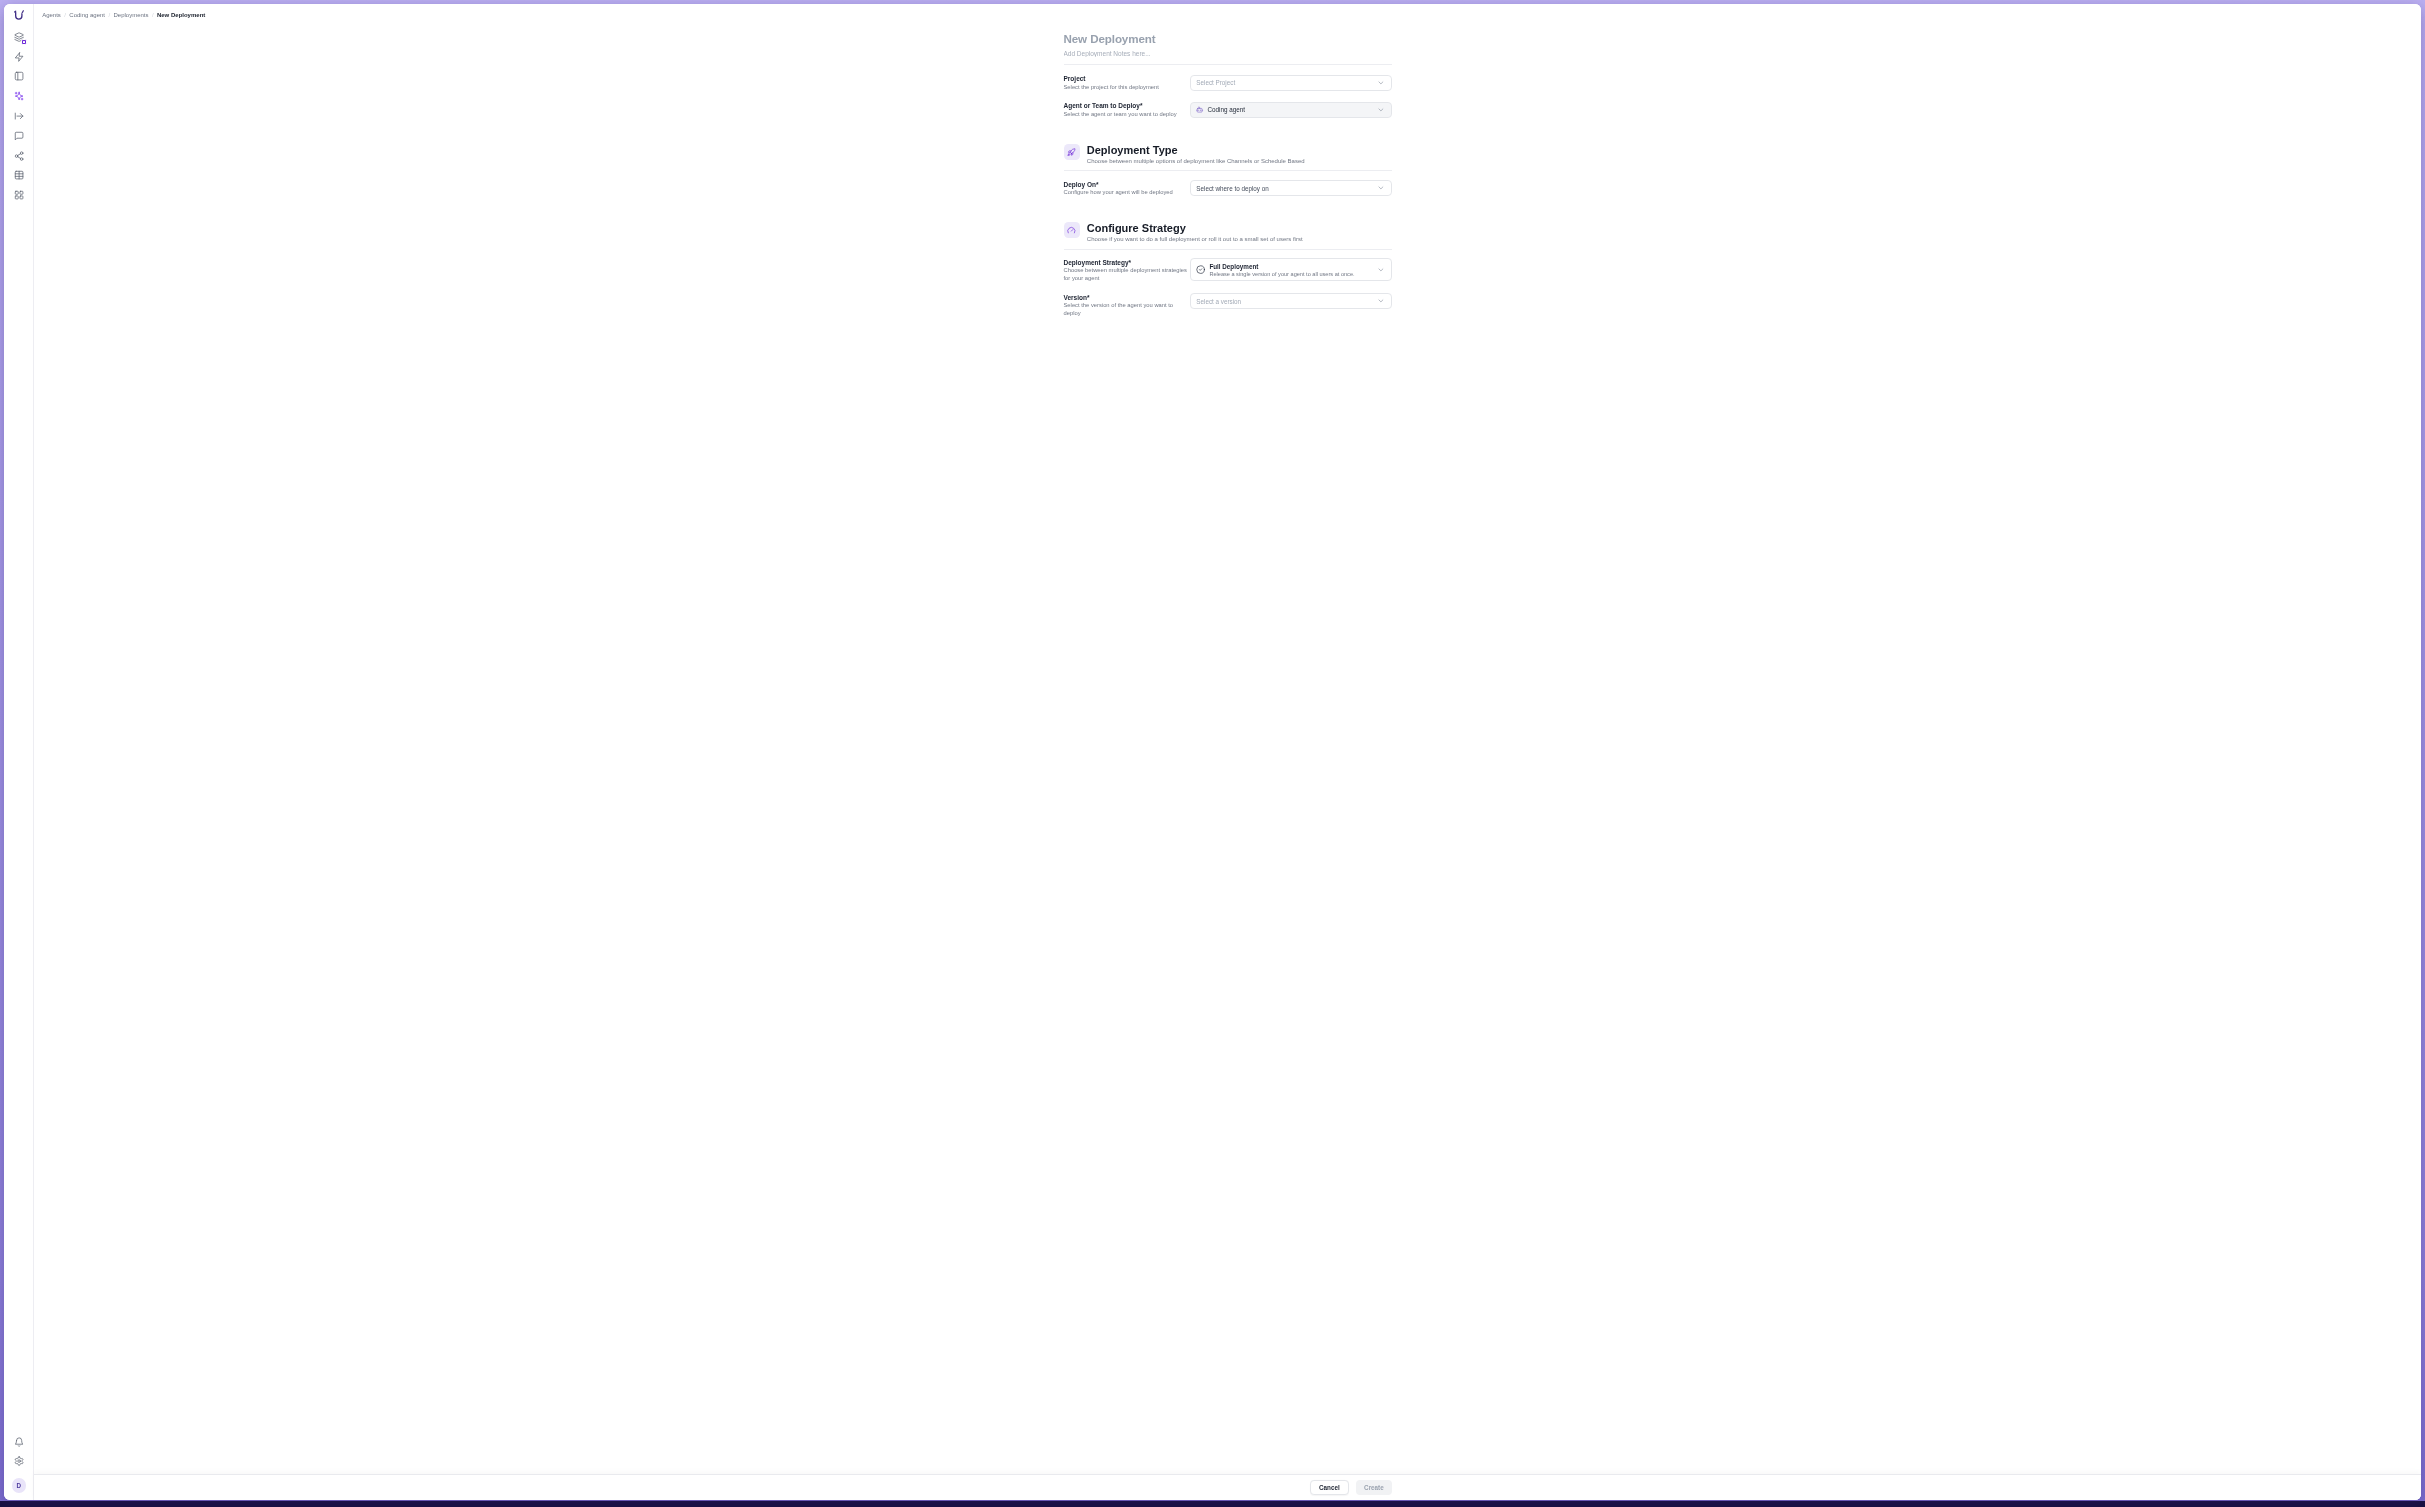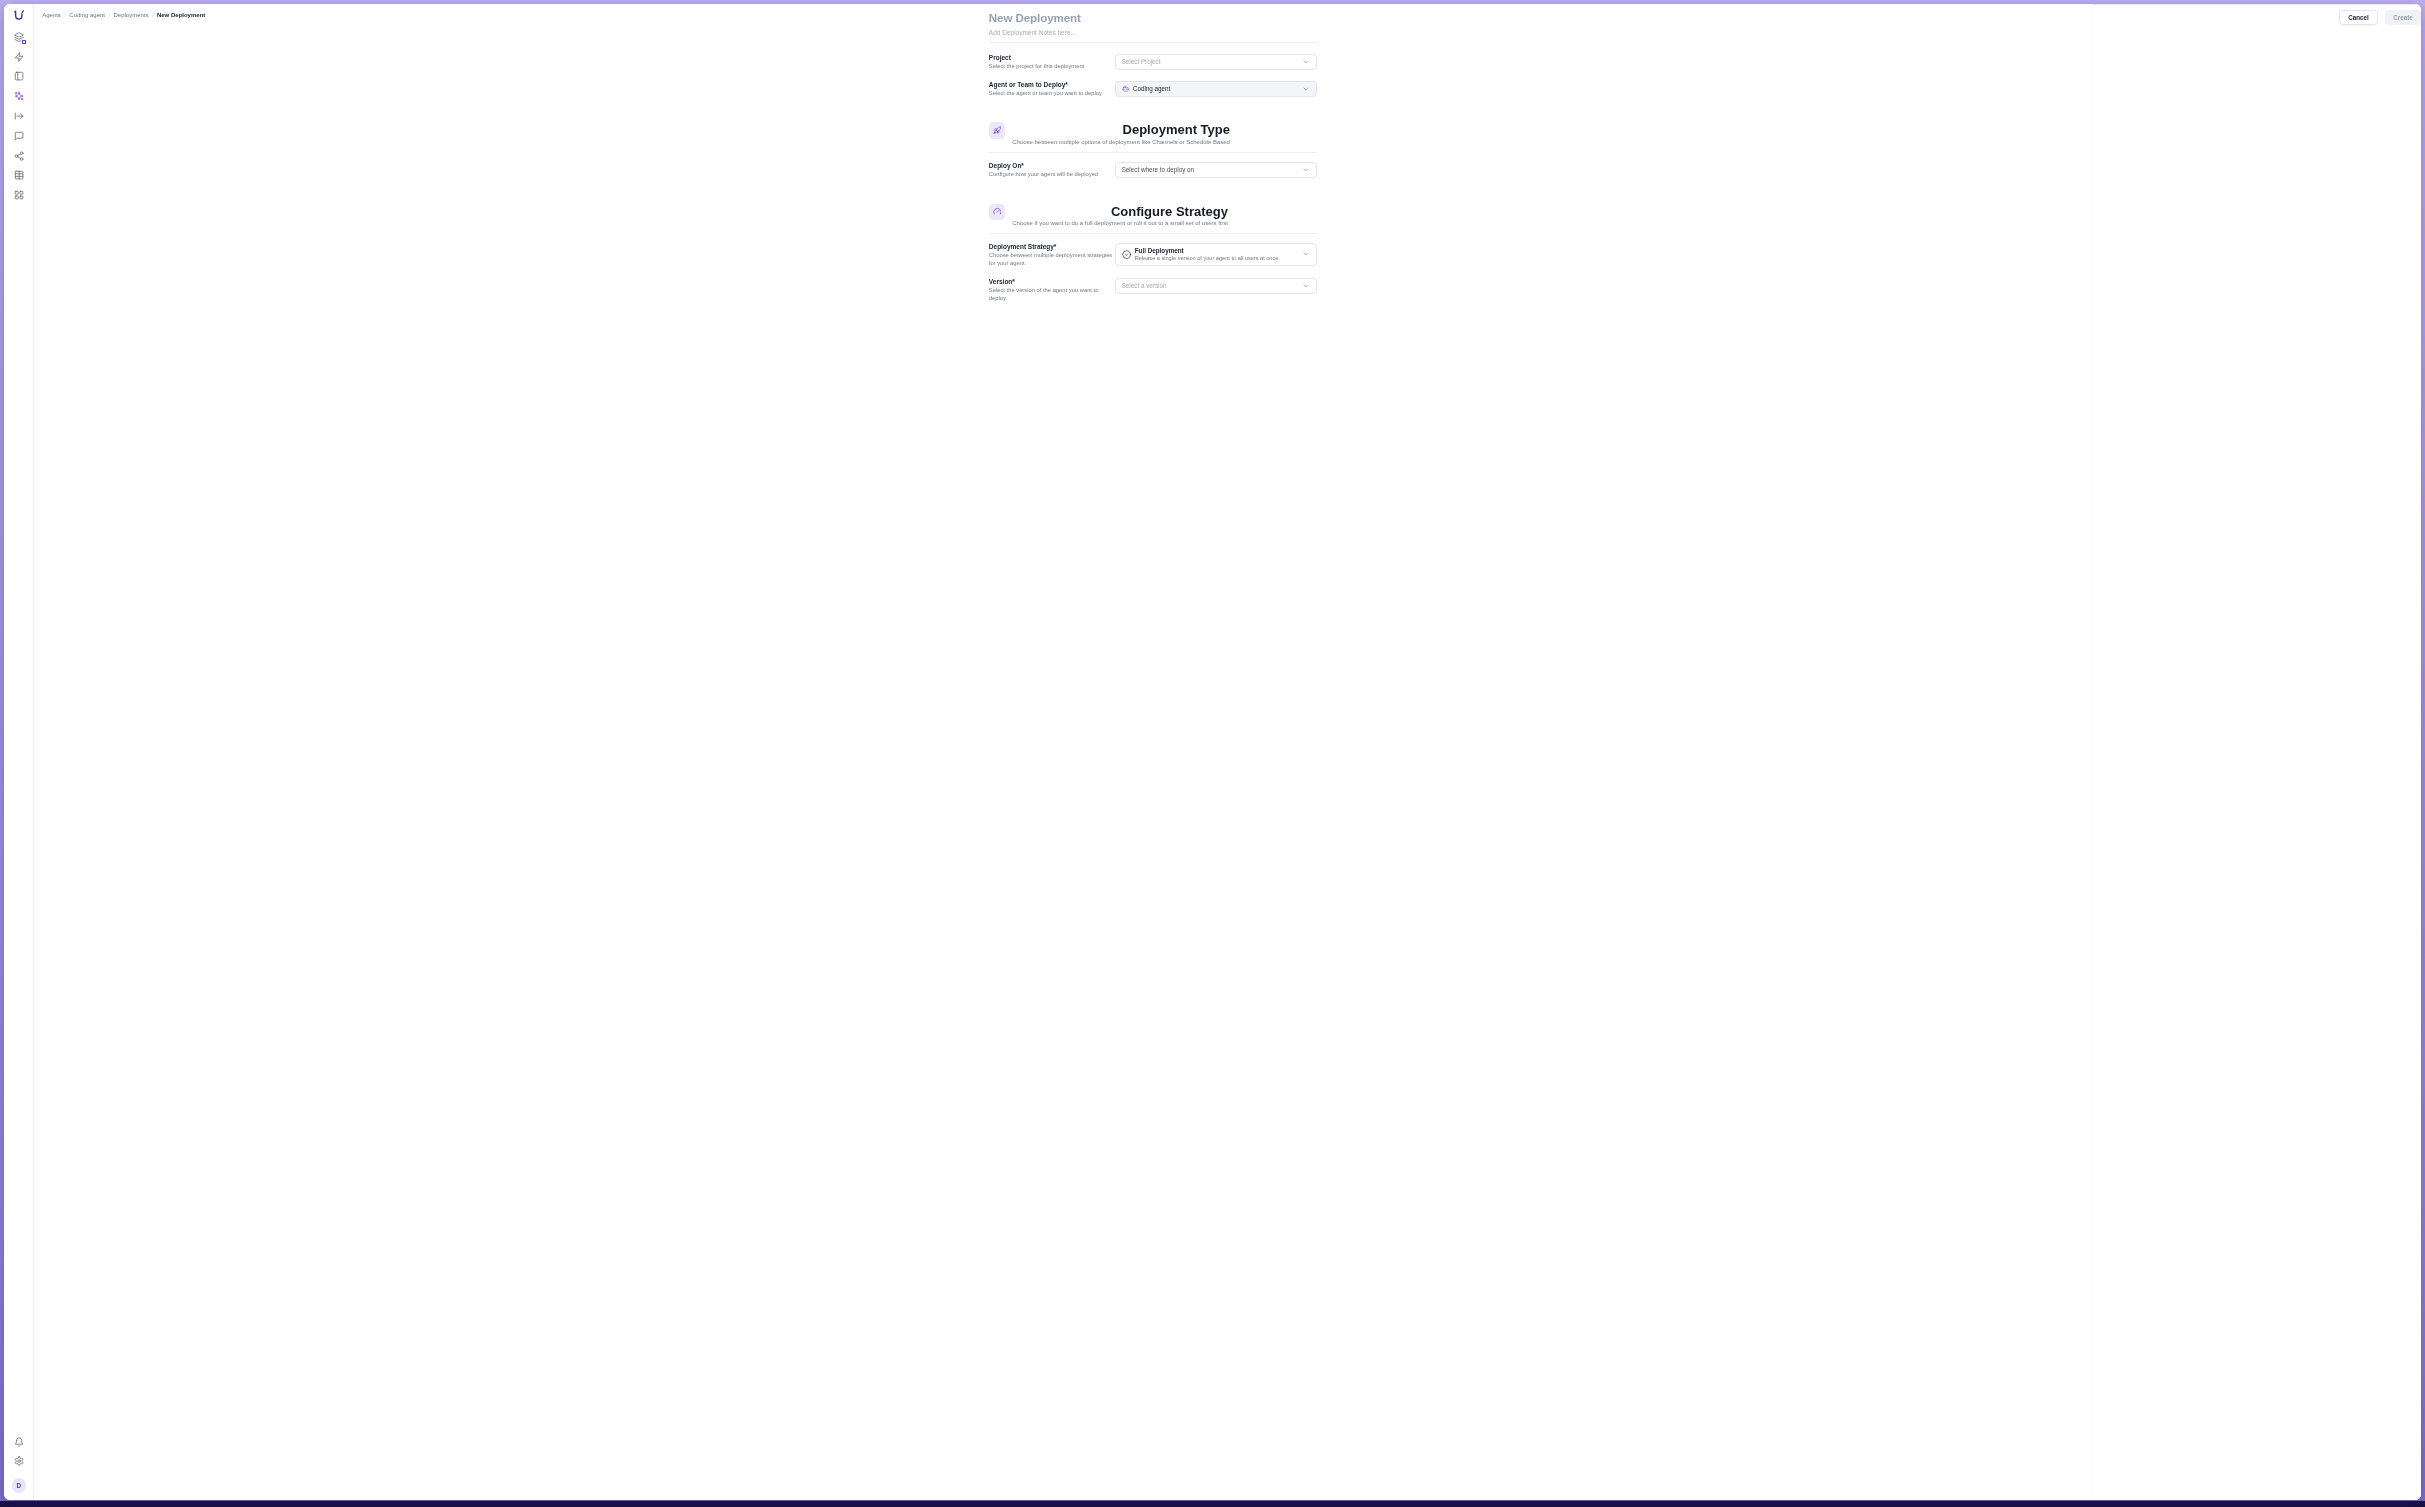--- a/index.html
+++ b/index.html
@@ -51,21 +51,21 @@
   .sidebar-bottom { margin-top:auto; display:flex; flex-direction:column; align-items:center; gap:8.2px; }
   .avatar {
     width:14.6px; height:14.6px; border-radius:50%;
     background:#e9e4f9; color:#4b3a9e;
     font-size:6.3px; font-weight:700;
     display:flex; align-items:center; justify-content:center;
     cursor:pointer; margin-top:2.9px;
   }
 
   
-  .main { flex:1; min-width:0; display:flex; background:#fff; }
+  .main { flex:1; min-width:0; display:flex; flex-direction:column; background:#fff; }
   .breadcrumb-bar {
     height:21.3px; flex-shrink:0;
     display:flex; align-items:center; gap:3.4px;
     padding:0 7.8px;
     font-size:6px; color:#6b7280;
   }
   .crumb { cursor:pointer; }
   .crumb.current { color:#1a202c; font-weight:600; cursor:default; }
   .crumb-sep { color:#d3d6dc; }
 
@@ -109,21 +109,21 @@
     display:flex; gap:6.8px; align-items:flex-start;
     margin-top:25px; padding-bottom:6.8px;
     border-bottom:0.5px solid #ecedf1;
   }
   .section-icon {
     width:16.5px; height:16.5px; border-radius:4.4px;
     background:#ece8fa; color:#6d28d9;
     display:flex; align-items:center; justify-content:center; flex-shrink:0;
   }
   .section-icon svg { width:8.7px; height:8.7px; }
-  .section-title { font-size:13px; font-weight:700; color:#161b26;text-align:right; }
+  .section-title { font-size:11px; font-weight:700; color:#161b26; }
   .section-desc { font-size:6px; color:#717784; margin-top:1.9px; }
   .section + .field-row { margin-top:8.7px; }
 
   .select-rich { min-height:21.3px; padding:3.4px 5.8px; }
   .check-ic { width:9.2px; height:9.2px; color:#2a3242; flex-shrink:0; display:flex; }
   .check-ic svg { width:9.2px; height:9.2px; }
   .sel-stack { flex:1; display:flex; flex-direction:column; gap:1px; }
   .sel-title { font-size:6.3px; font-weight:600; color:#1c2230; }
   .sel-sub { font-size:5.6px; color:#717784; }
 

